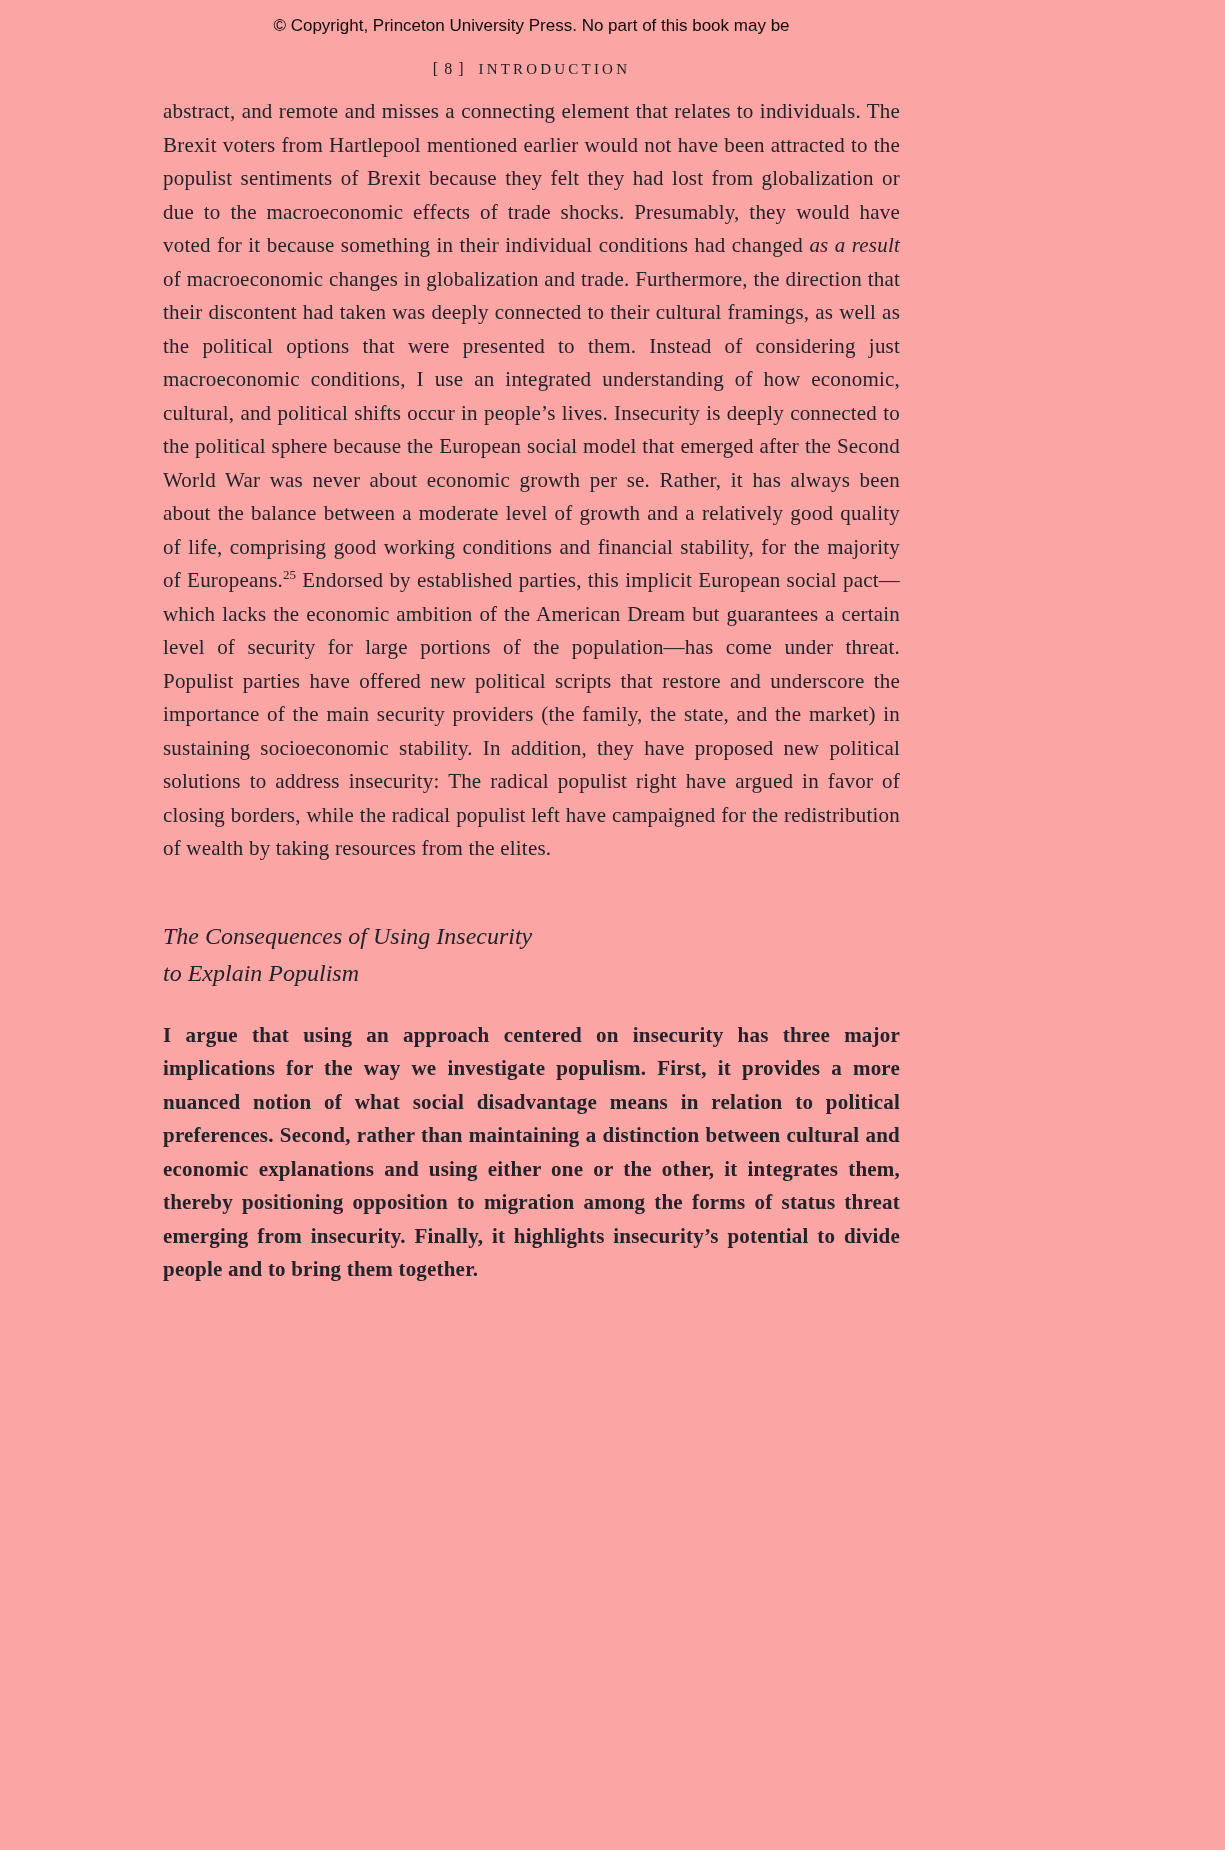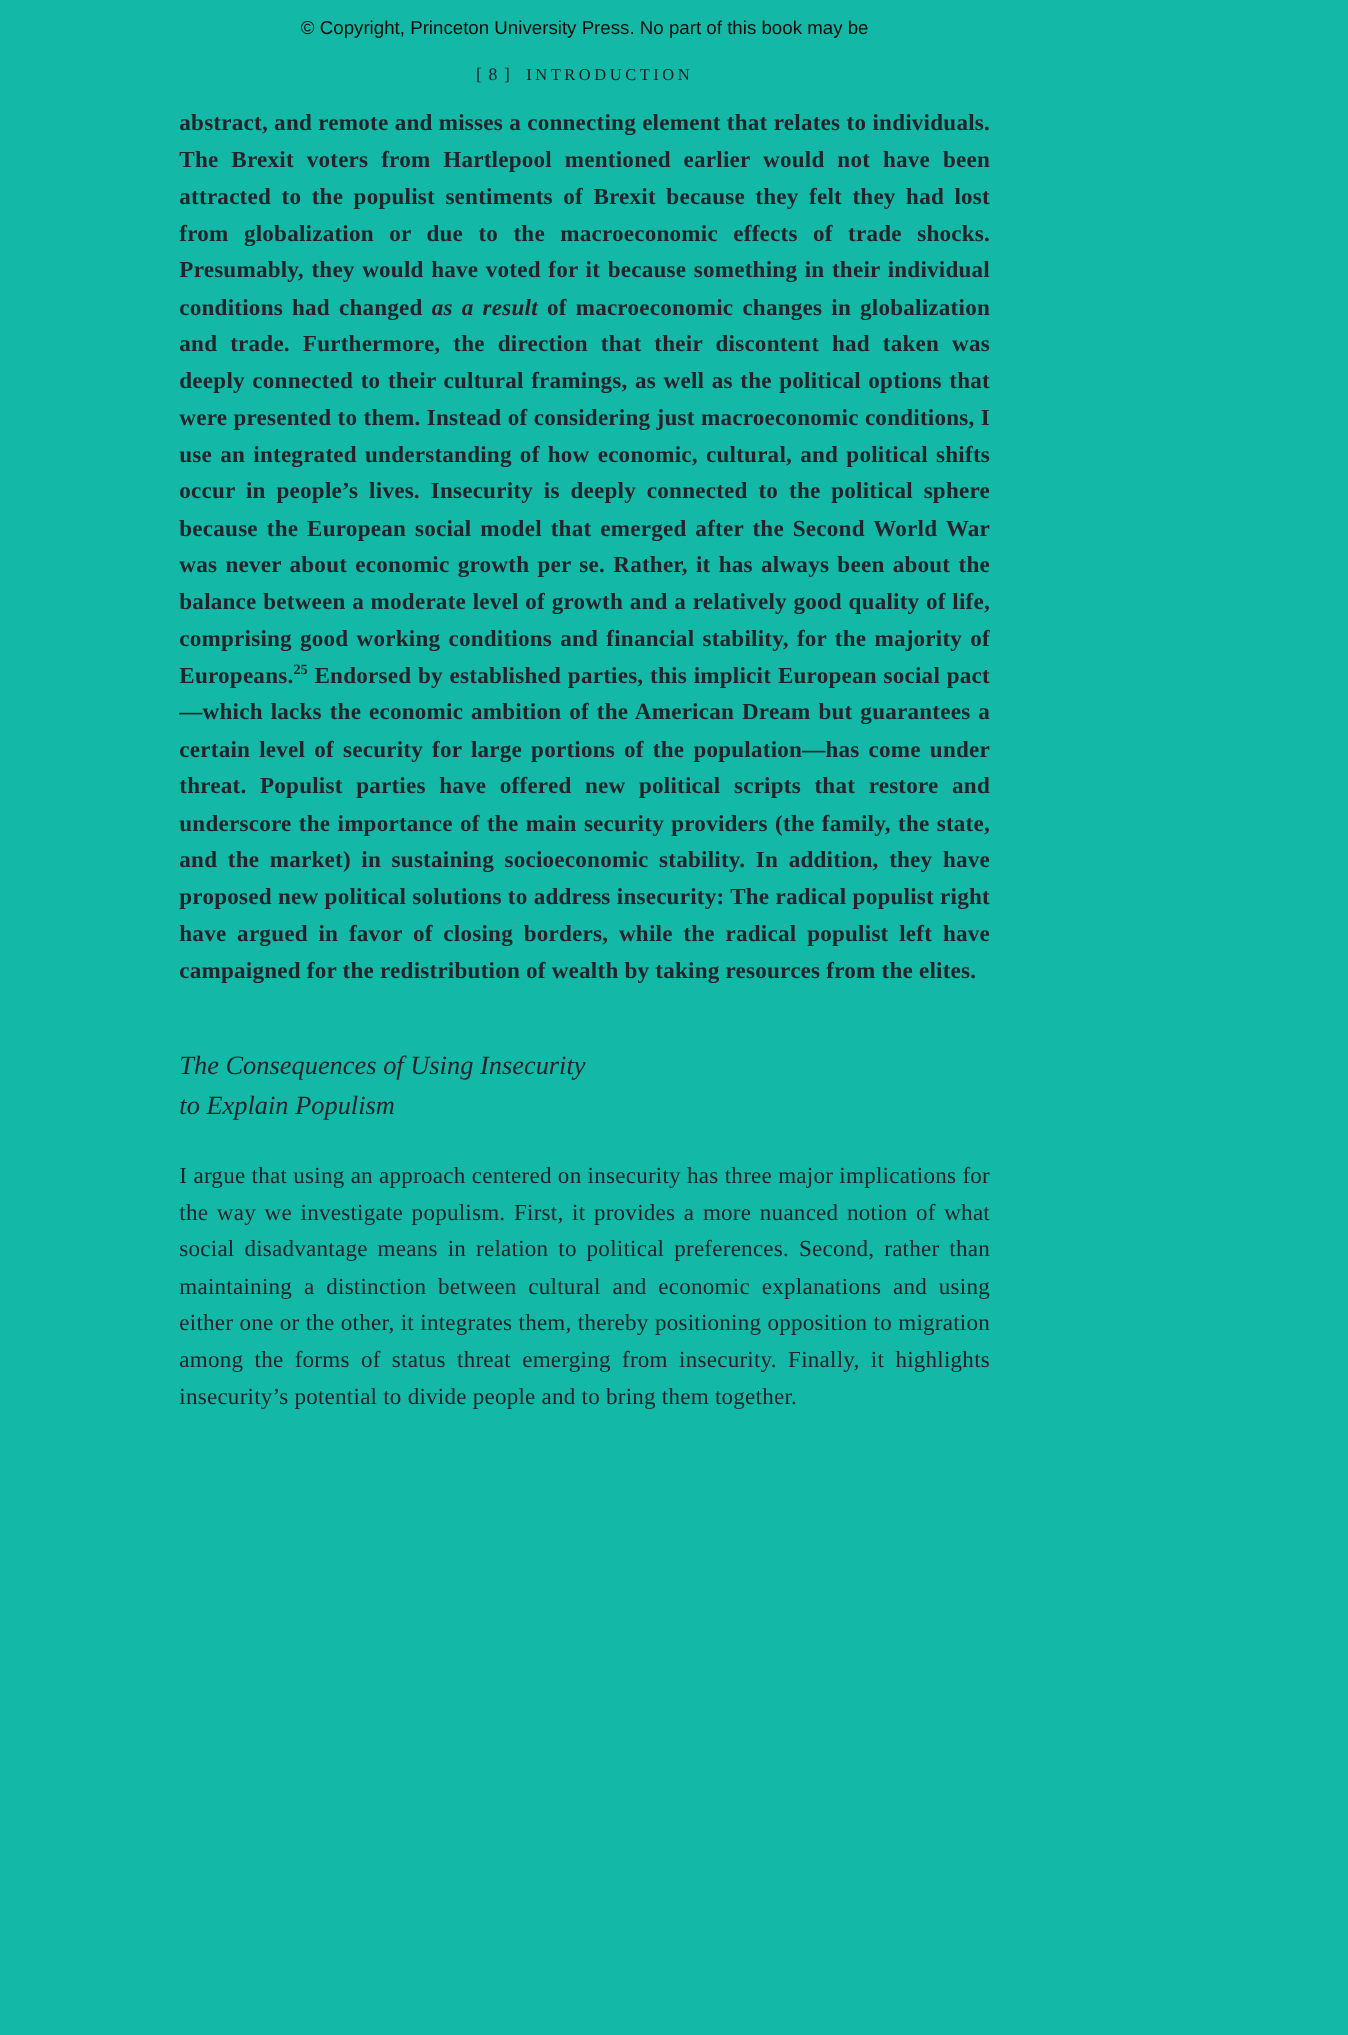--- a/index.html
+++ b/index.html
@@ -7,21 +7,21 @@
       padding: 0;
       background: #ffffff;
       width: 1225px;
       height: 1850px;
       position: relative;
       overflow: hidden;
     }
     .page {
       position: absolute;
       inset: 0;
-      background: #14b8a6;
+      background: #fca5a5;
       color: #24242c;
     }
     .column {
       position: absolute;
       left: 163px;
       top: 0;
       width: 737px;
     }
     .copyright {
       font-family: "Liberation Sans", sans-serif;
@@ -55,24 +55,24 @@
       font-family: "Liberation Serif", serif;
       font-size: 21px;
       line-height: 33.5px;
       letter-spacing: 0.2px;
       color: #23232b;
       text-align: justify;
       margin: 0;
     }
     .para-1 {
       margin-top: 17px;
-      font-weight: bold;
     }
     .para-2 {
       margin-top: 0;
+      font-weight: bold;
     }
     .body-text em {
       font-style: italic;
     }
     .footnote-ref {
       font-size: 0.62em;
       vertical-align: super;
       line-height: 0;
       letter-spacing: 0;
     }

